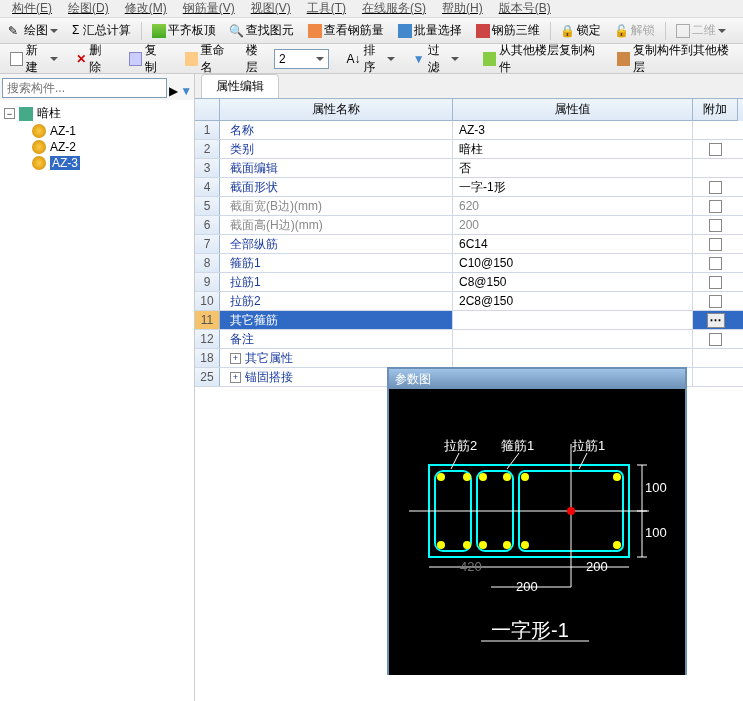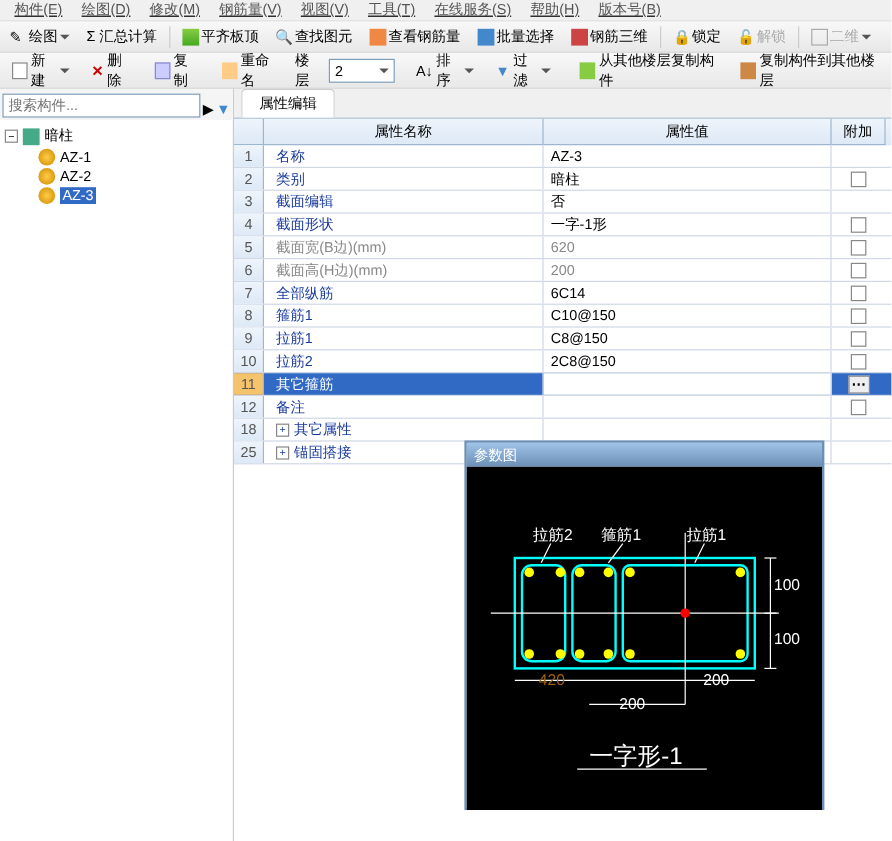--- a/index.html
+++ b/index.html
@@ -377,20 +377,20 @@
           <line x1="253" y1="76" x2="253" y2="168" stroke="#fff"></line>
           <line x1="40" y1="178" x2="240" y2="178" stroke="#fff"></line>
           <line x1="102" y1="198" x2="182" y2="198" stroke="#fff"></line>
           <line x1="92" y1="252" x2="200" y2="252" stroke="#fff"></line>
         </svg>
         <span class="dim-text" style="left:55px;top:48px">拉筋2</span>
         <span class="dim-text" style="left:112px;top:48px">箍筋1</span>
         <span class="dim-text" style="left:183px;top:48px">拉筋1</span>
         <span class="dim-text" style="left:256px;top:91px">100</span>
         <span class="dim-text" style="left:256px;top:136px">100</span>
-        <span class="dim-text" style="left:60px;top:170px;color:#a16207">420</span>
+        <span class="dim-text" style="left:71px;top:170px;color:#737373">420</span>
         <span class="dim-text" style="left:197px;top:170px">200</span>
         <span class="dim-text" style="left:127px;top:190px">200</span>
         <span class="shape-title">一字形-1</span>
       </div>
     </div>
   </div>
 </div>
 
 </body></html>

